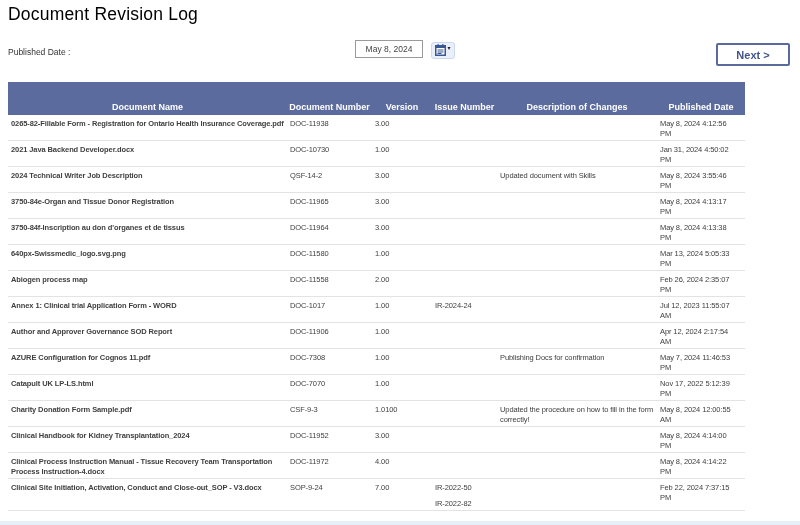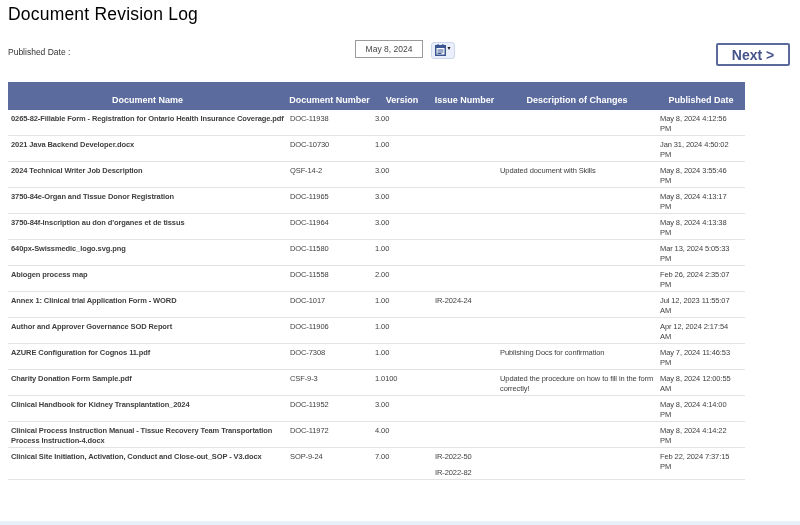--- a/index.html
+++ b/index.html
@@ -25,30 +25,30 @@
     position:absolute; left:431px; top:42px; height:17px; width:24px;
     background:#eaf0fb; border:1px solid #ccd8ee; border-radius:3px;
     display:flex; align-items:flex-start; justify-content:center; gap:1px;
     padding:1px 1px 0 1px; box-sizing:border-box; cursor:pointer;
   }
   .cal-glyph { color:#3a5693; display:block; }
   .cal-caret { font-size:6px; color:#222; line-height:6px; margin-top:1px; }
   .next-btn {
     position:absolute; left:716px; top:43px; width:74px; height:23px;
     background:#fff; border:2px solid #5a6a9c; border-radius:2px;
-    color:#44548a; font-weight:bold; font-size:14px;
+    color:#44548a; font-weight:bold; font-size:11px;
     font-family:"Liberation Sans", sans-serif; cursor:pointer;
   }
   table.rev-table {
     position:absolute; left:8px; top:82px; width:737px;
     border-collapse:collapse; table-layout:fixed;
   }
   .rev-table thead th {
     background:#5b6b9e; color:#fff; font-size:9px; font-weight:bold;
-    vertical-align:top; text-align:center; padding:13px 2px 2px;
+    vertical-align:top; text-align:center; padding:20px 2px 2px;
     height:28px; line-height:11px; box-sizing:border-box;
   }
   .rev-table tbody td {
     font-size:7.5px; letter-spacing:-0.1px; color:#404040;
     vertical-align:top; padding:4px 3px 2px; line-height:9.5px;
     border-bottom:1px solid #e3e3e3; overflow:hidden;
   }
   td.c-name   { padding-left:2px;font-weight:bold; }
   td.c-number { padding-left:8px; }
   td.c-version{ padding-left:6px; }
@@ -213,20 +213,31 @@
     <td class="c-number">DOC-7308</td>
     <td class="c-version">1.00</td>
     <td class="c-issues"></td>
     <td class="c-desc">Publishing Docs for confirmation</td>
     <td class="c-date">
       <div>May 7, 2024 11:46:53</div>
       <div>PM</div>
     </td>
   </tr>
       <tr>
+    <td class="c-name">Catapult UK LP-LS.html</td>
+    <td class="c-number">DOC-7070</td>
+    <td class="c-version">1.00</td>
+    <td class="c-issues"></td>
+    <td class="c-desc"></td>
+    <td class="c-date">
+      <div>Nov 17, 2022 5:12:39</div>
+      <div>PM</div>
+    </td>
+  </tr>
+      <tr>
     <td class="c-name">Charity Donation Form Sample.pdf</td>
     <td class="c-number">CSF-9-3</td>
     <td class="c-version">1.0100</td>
     <td class="c-issues"></td>
     <td class="c-desc">Updated the procedure on how to fill in the form correctly!</td>
     <td class="c-date">
       <div>May 8, 2024 12:00:55</div>
       <div>AM</div>
     </td>
   </tr>

